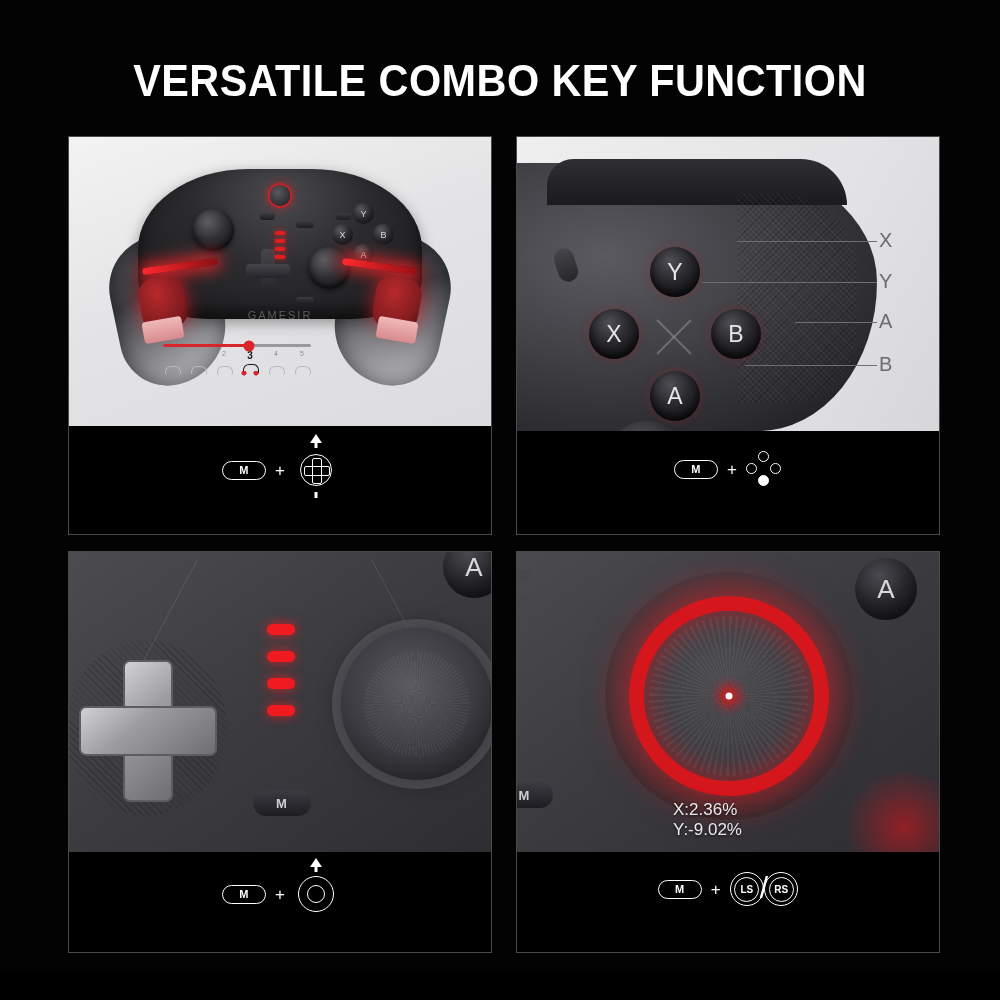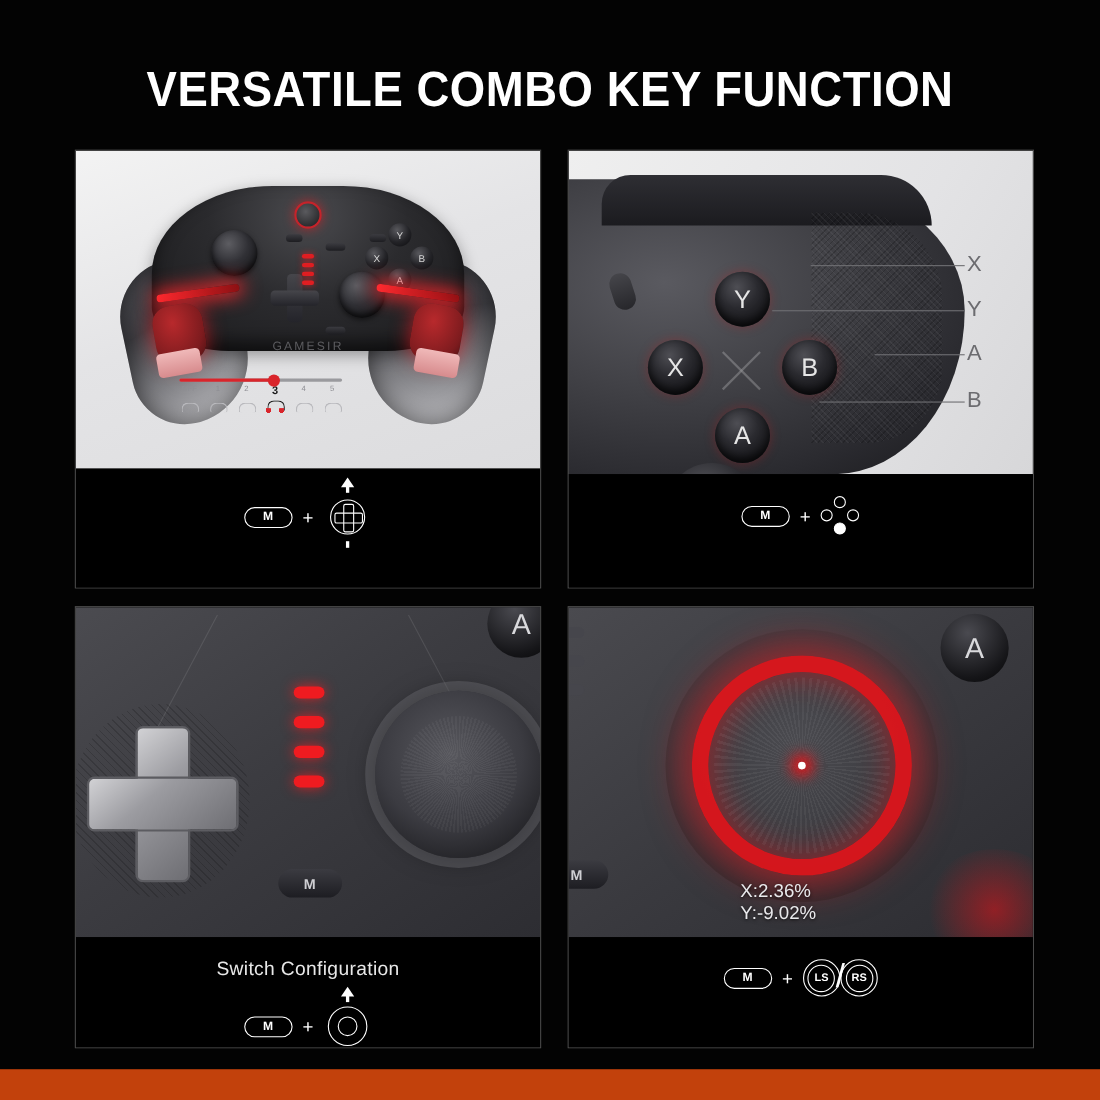--- a/index.html
+++ b/index.html
@@ -5,21 +5,21 @@
   * { box-sizing: border-box; margin: 0; padding: 0; }
   html, body {
     width: 1000px; height: 1000px;
     background: #ffffff;
     font-family: "Liberation Sans", sans-serif;
     overflow: hidden;
   }
   #page {
     position: relative;
     width: 1000px; height: 1000px;
-    background: #c2410c;
+    background: #000000;
   }
   .bg-black {
     position: absolute; left: 0; top: 0;
     width: 1000px; height: 972px;
     background: #030303;
   }
 
   
   .title {
     position: absolute; left: 0; top: 55px;
@@ -589,21 +589,20 @@
         <span></span>
         <span></span>
       </div>
 
       <div class="mbtn3">M</div>
       <div class="stick3"></div>
       <div class="abtn3">A</div>
     </div>
 
     <div class="panel-caption" style="top:300px; height:102px;">
-      <div class="cap-title" style="margin-top:18px;">Switch Configuration</div>
       <div class="combo-row" style="margin-top:20px;">
         <div class="m-pill">M</div>
         <div class="plus">+</div>
         <div class="ic-stick">
           <div class="ring-o"></div>
           <div class="ring-i"></div>
           <div class="arrow-stem-u"></div>
           <div class="arrow-up"></div>
 
         </div>

